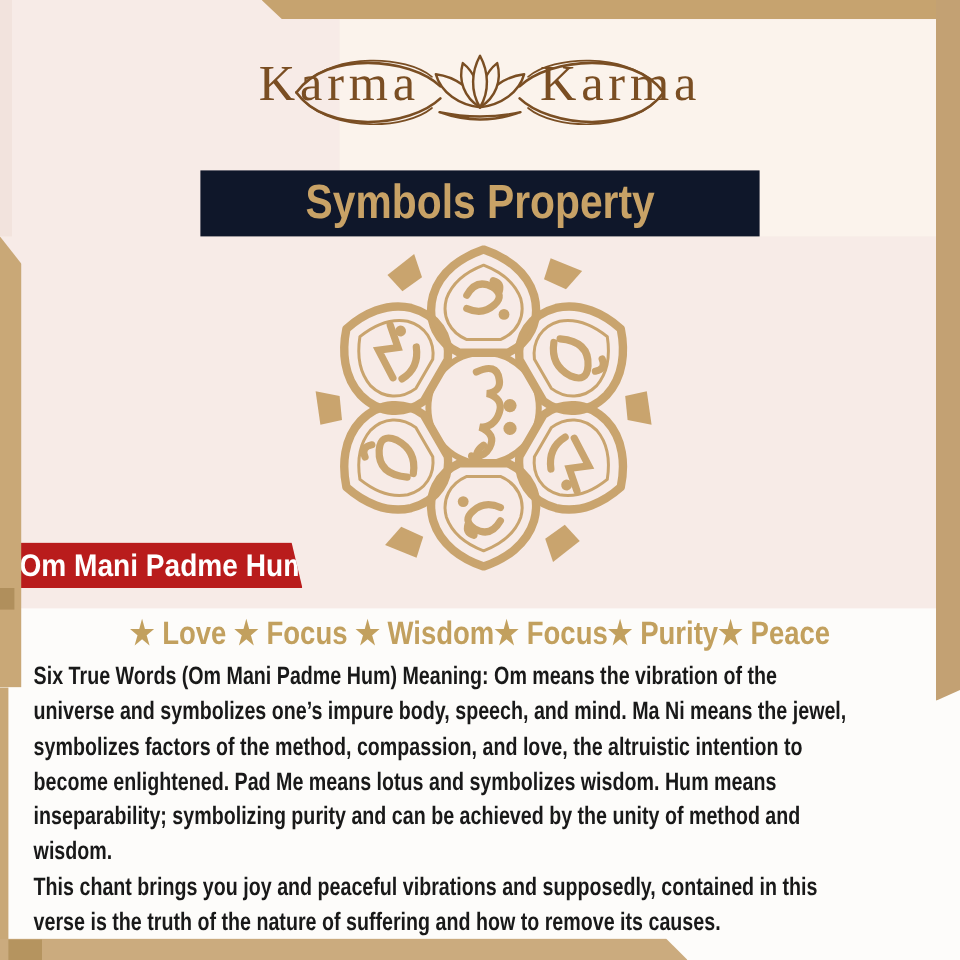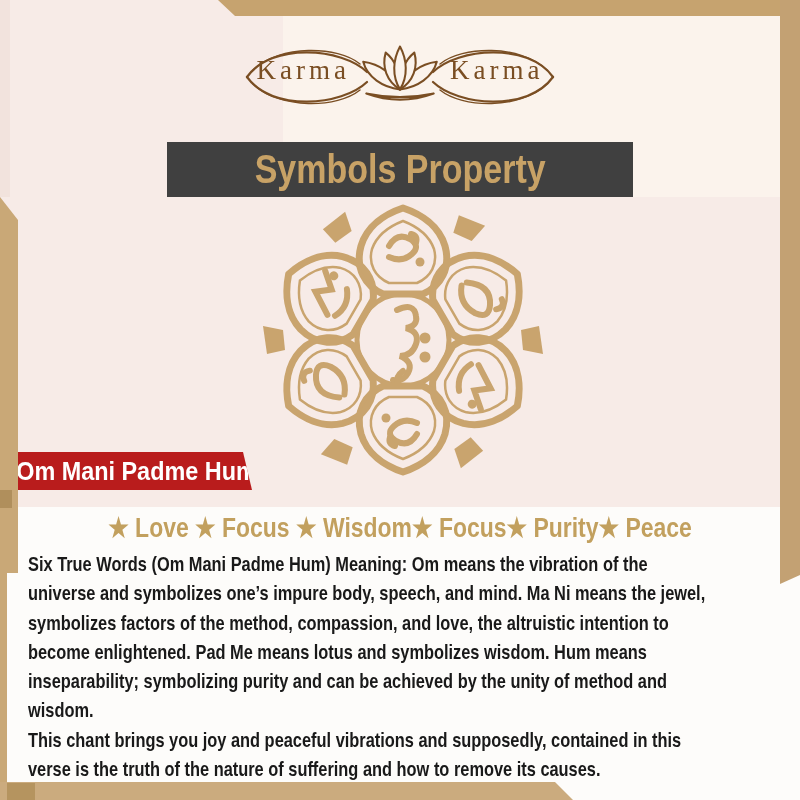--- a/index.html
+++ b/index.html
@@ -22,26 +22,26 @@
   .frame-left-thin{position:absolute;left:0;top:573px;width:7px;height:210px;background:#c9a877;}
   .frame-bottom{position:absolute;left:0;top:782px;width:573px;height:18px;background:#cbab7e;
              clip-path:polygon(0 0,555px 0,100% 100%,0 100%);}
   .dark-square-mid{position:absolute;left:0;top:490px;width:12px;height:18px;background:#b08f5c;}
   .dark-square-bottom{position:absolute;left:7px;top:783px;width:28px;height:17px;background:#b5945f;}
 
   
   .logo-arcs{position:absolute;left:210px;top:30px;width:380px;height:95px;}
   .logo-row{position:absolute;left:0;top:38px;width:800px;display:flex;align-items:center;
             justify-content:center;gap:4px;}
-  .logo-word{font-family:"Liberation Serif", serif;font-size:27px;color:#7a4e23;
+  .logo-word{font-family:"Liberation Serif", serif;font-size:42px;color:#7a4e23;
              letter-spacing:4px;line-height:1;}
   .lotus-svg{width:92px;height:62px;margin-top:2px;}
 
   
-  .heading-banner{position:absolute;left:167px;top:142px;width:466px;height:55px;background:#404040;
+  .heading-banner{position:absolute;left:167px;top:142px;width:466px;height:55px;background:#0f172a;
                   display:flex;align-items:center;justify-content:center;}
   .heading-title{font-size:40px;font-weight:bold;color:#c8a266;transform:scaleX(.85);
                  transform-origin:center;white-space:nowrap;letter-spacing:0;}
 
   
   .mandala{position:absolute;left:253px;top:190px;width:300px;height:300px;}
 
   
   .om-ribbon{position:absolute;left:0;top:452px;width:252px;height:38px;background:#b91c1c;
              clip-path:polygon(0 0,calc(100% - 9px) 0,100% 100%,0 100%);

